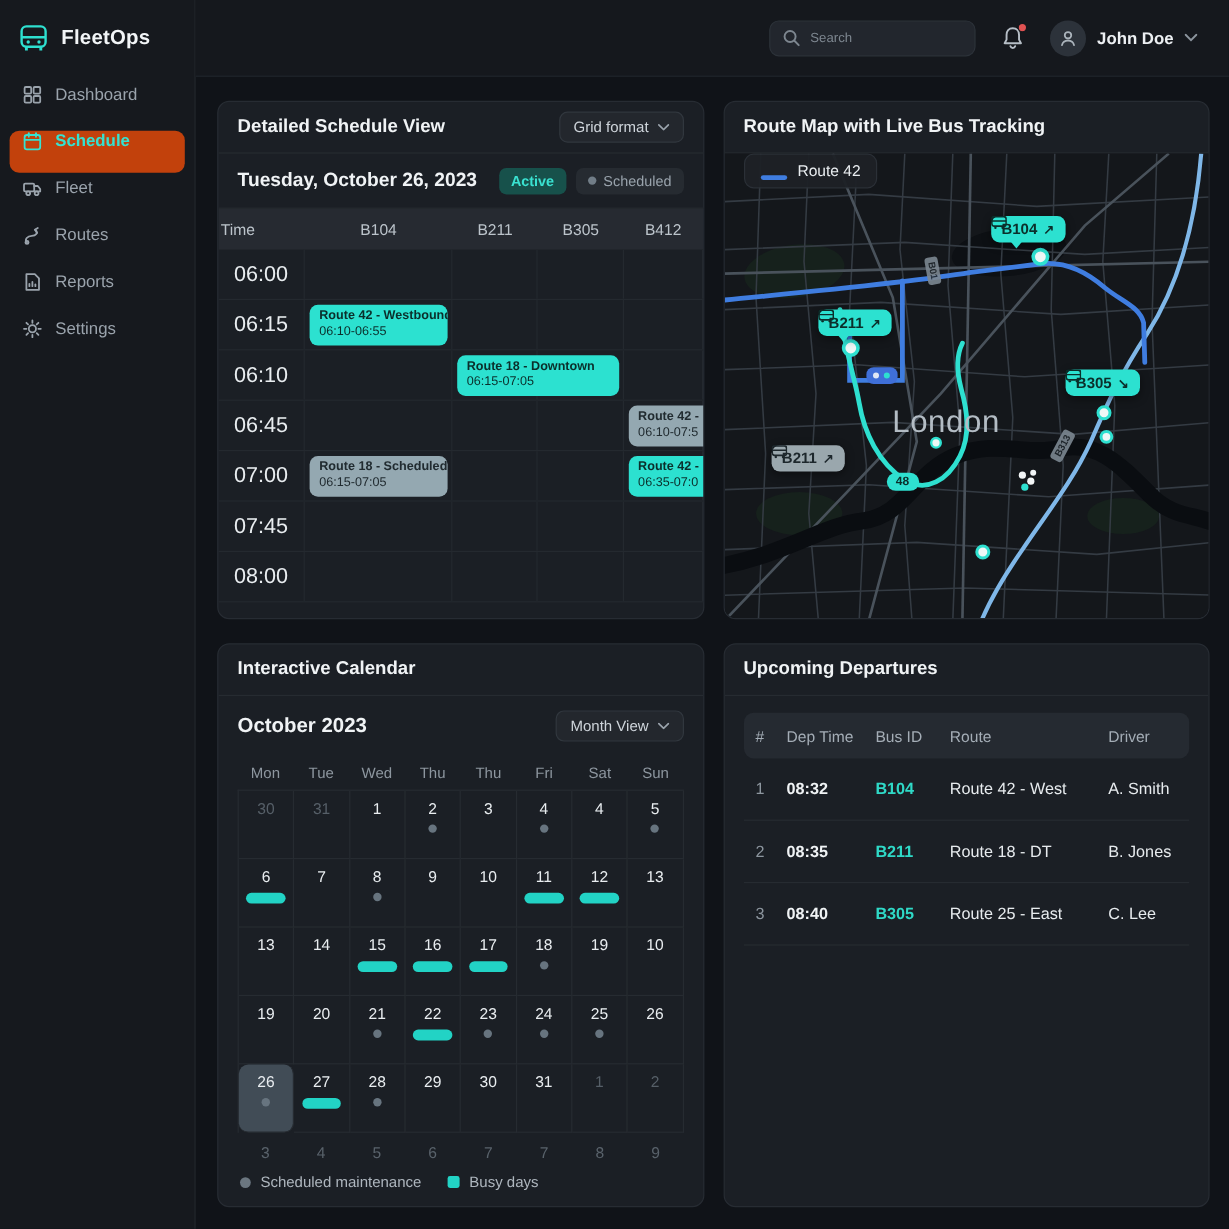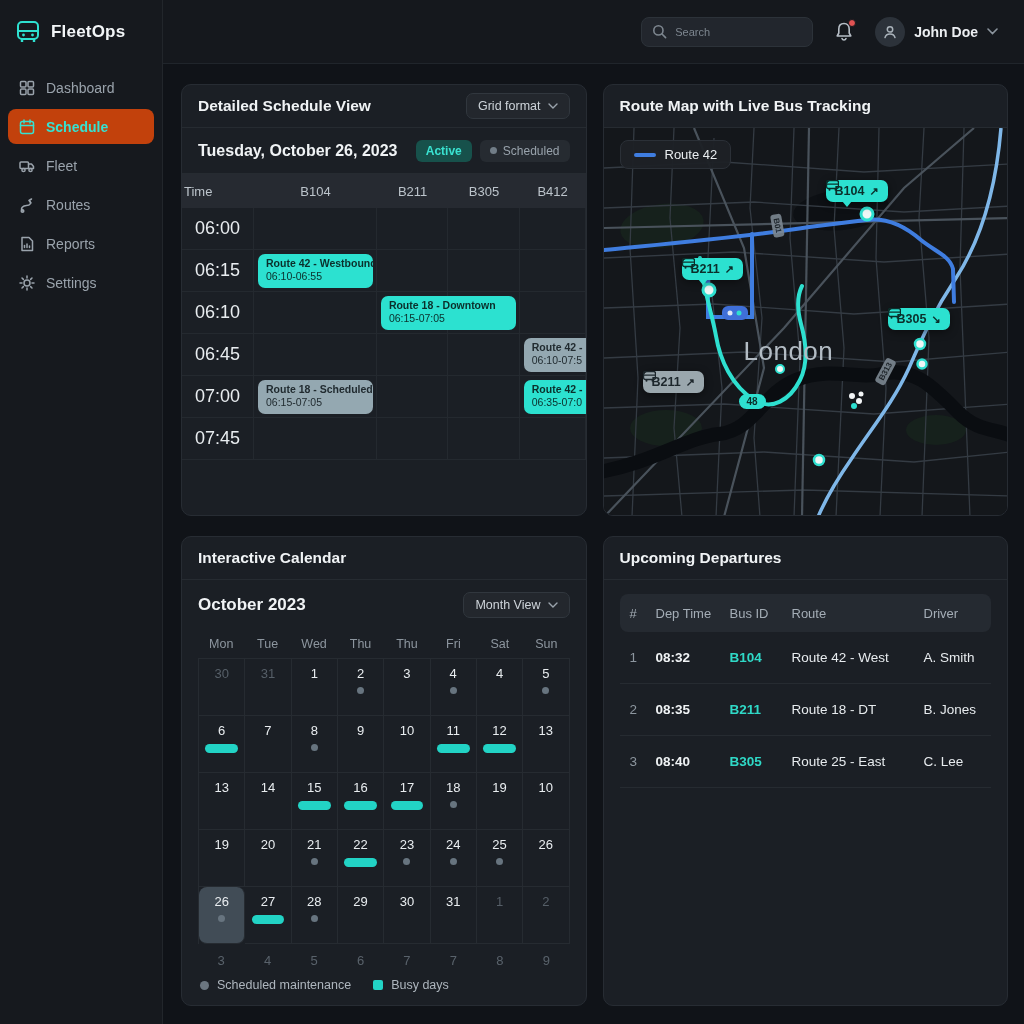--- a/index.html
+++ b/index.html
@@ -23,21 +23,21 @@
   .avatar { width:30px; height:30px; border-radius:50%; background:#2c323a; display:flex;
     align-items:center; justify-content:center; }
   .user-name { font-size:14px; font-weight:700; color:#eceff2; }
 
   
   .sidebar { position:absolute; left:0; top:0; width:163px; height:1024px; background:#16191e;
     border-right:1px solid #22262b; }
   .logo-row { display:flex; align-items:center; gap:9px; padding:18px 14px 24px 14px; }
   .logo-text { font-size:17px; font-weight:800; color:#f2f5f7; letter-spacing:.2px; }
   .nav { display:flex; flex-direction:column; gap:4px; padding:0 8px; }
-  .nav-item { display:flex; align-items:center; gap:10px; height:35px; padding:0 10px;
+  .nav-item { display:flex; gap:10px; height:35px; padding:0 10px;
     border-radius:8px; color:#9aa3ac; font-size:14px; cursor:pointer; }
   .nav-item.active { background:#c2410c; color:#35e2d1; font-weight:700; }
 
   
   .main { position:absolute; left:163px; top:64px; right:0; bottom:0; padding:20px 16px 18px 18px;
     display:grid; grid-template-columns:1fr 1fr; grid-template-rows:432px 470px; gap:20px 16px; }
   .panel { background:#1b1f25; border:1px solid #272c33; border-radius:10px; overflow:hidden;
     position:relative; }
   .panel-header { height:43px; display:flex; align-items:center; justify-content:space-between;
     padding:0 16px; border-bottom:1px solid #262b31; }
@@ -67,21 +67,21 @@
     font-size:10.5px; line-height:1.25; overflow:hidden; cursor:pointer; justify-self:stretch; }
   .event .t1 { font-weight:700; white-space:nowrap; }
   .event .t2 { white-space:nowrap; }
   .event.active { background:#2ce1d0; color:#0b2f2b; }
   .event.scheduled { background:#94a8b1; color:#212b30; }
   .event.clipped { width:160%; }
 
   
   .map-canvas { position:absolute; left:0; top:43px; right:0; bottom:0; background:#14171b; cursor:grab; }
   .map-canvas svg { position:absolute; inset:0; }
-  .map-legend { position:absolute; left:16px; top:12px; display:flex; align-items:center; gap:9px;
+  .map-legend { position:absolute; left:16px; top:0; display:flex; align-items:flex-end; gap:9px;
     background:rgba(29,33,38,.95); border:1px solid #2b3037; padding:6px 13px; border-radius:8px;
     font-size:13px; color:#e9edf0; }
   .map-legend .swatch { width:22px; height:4px; border-radius:2px; background:#3f7de0; }
   .city-label { position:absolute; left:140px; top:208px; font-size:26px; color:#b3bcc4;
     letter-spacing:.5px; }
   .bus-badge { position:absolute; display:flex; align-items:center; gap:5px; padding:4px 9px;
     border-radius:7px; font-size:12.5px; font-weight:700; background:#2ce1d0; color:#0b2f2b;
     box-shadow:0 2px 8px rgba(0,0,0,.45); cursor:pointer; white-space:nowrap; }
   .bus-badge.idle { background:#9aa7ad; color:#1d272c; }
   .bus-badge .arrow { font-size:11px; }
@@ -310,20 +310,27 @@
             <div class="t1">Route 18 - Scheduled</div>
             <div class="t2">06:15-07:05</div>
           </div>
           <div class="event active clipped" style="grid-column: 5 / span 1;">
             <div class="t1">Route 42 -</div>
             <div class="t2">06:35-07:0</div>
           </div>
         </div>
         <div class="sched-row">
           <div class="sched-time" style="grid-column: 1;">07:45</div>
+          <div class="sched-cell" style="grid-column: 2;"></div>
+          <div class="sched-cell" style="grid-column: 3;"></div>
+          <div class="sched-cell" style="grid-column: 4;"></div>
+          <div class="sched-cell" style="grid-column: 5;"></div>
+        </div>
+        <div class="sched-row">
+          <div class="sched-time" style="grid-column: 1;">08:00</div>
           <div class="sched-cell" style="grid-column: 2;"></div>
           <div class="sched-cell" style="grid-column: 3;"></div>
           <div class="sched-cell" style="grid-column: 4;"></div>
           <div class="sched-cell" style="grid-column: 5;"></div>
         </div>
       </div>
   </section>
 
   <section class="panel">
     <div class="panel-header">

